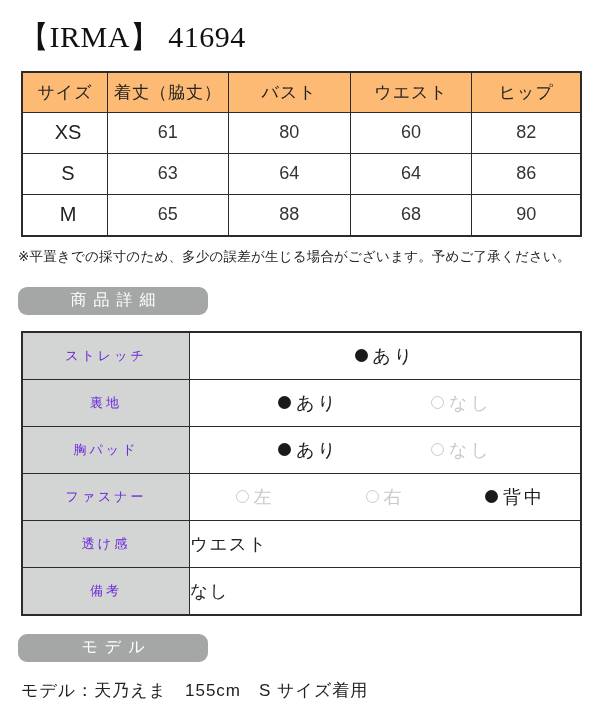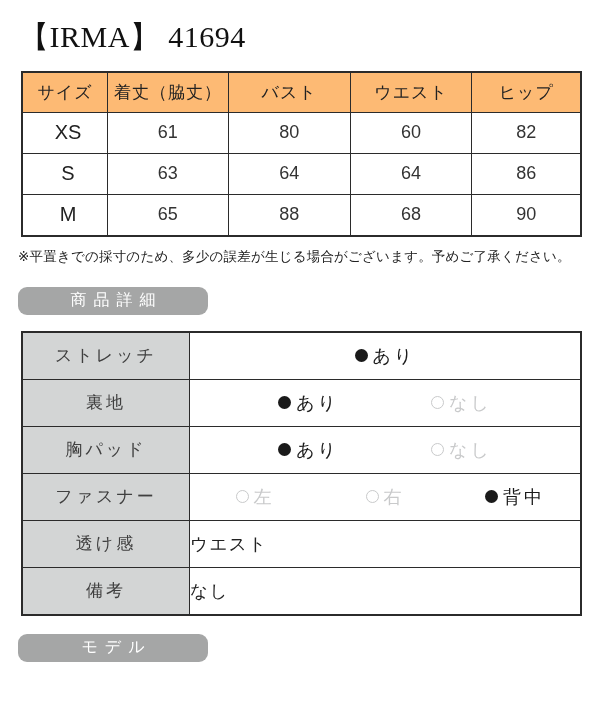--- a/index.html
+++ b/index.html
@@ -52,21 +52,21 @@
   .badge.model-badge{margin-top:18px;}
 
   
   .details-table{
     margin:16px 0 0 21px;width:561px;
     border:2.5px solid #2b2b2b;
   }
   .details-table th,.details-table td{border:1.5px solid #2b2b2b;padding:0;height:46px;}
   .details-table th{
     width:166px;background:#d3d5d5;
-    font-size:17px;font-weight:400;letter-spacing:3px;color:#404040;
+    font-size:13px;font-weight:400;letter-spacing:3px;color:#6d28d9;
     text-align:center;
   }
   .details-table td{text-align:left;font-size:17.5px;letter-spacing:1.5px;color:#222;}
 
   .opts{display:flex;align-items:center;width:100%;}
   .opts-center{justify-content:center;}
   .opts-pair{justify-content:center;gap:92px;}
   .opts-thirds .opt{flex:1;justify-content:center;}
   .opt{display:flex;align-items:center;font-size:18px;letter-spacing:3px;}
   .opt .dot{
@@ -205,14 +205,15 @@
       </tr>
       <tr>
         <th>備考</th>
         <td>なし</td>
       </tr>
     </tbody>
   </table>
 
   <div class="badge model-badge">モデル</div>
 
+  <p class="model-line">モデル：天乃えま　155cm　S サイズ着用</p>
 
 </div>
 
 </body></html>

